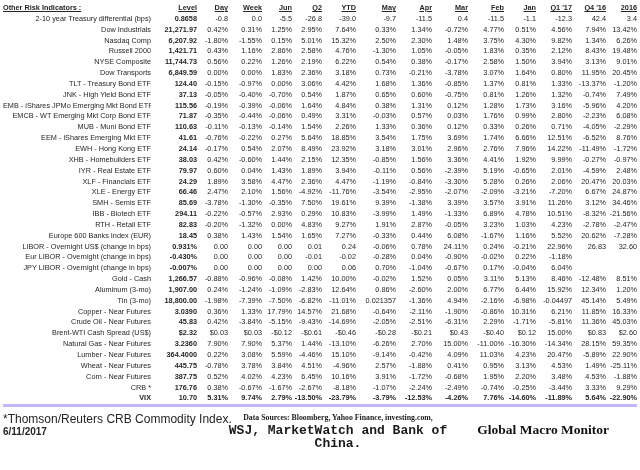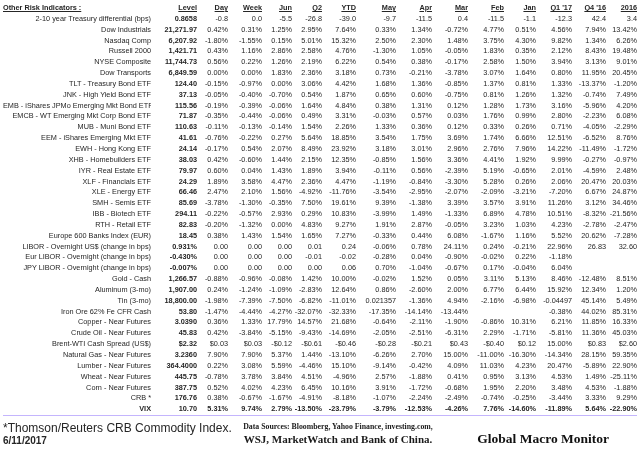--- a/index.html
+++ b/index.html
@@ -10,28 +10,28 @@
   td, th { font-size:7.3px; line-height:10.85px; height:10.85px; white-space:nowrap;
     overflow:hidden; padding:0; vertical-align:middle; }
   th { font-weight:bold;margin-left:17px; }
   .title-cell { text-align:left; text-decoration:underline; font-weight:bold; }
   .col-head { text-align:right; }
   .col-head span { text-decoration:underline; }
   td.label { text-align:right; }
   td.num { text-align:right; }
   td.level { font-weight:bold; }
   tr.bold-row td { font-weight:bold; }
-  tr.last-row td { border-bottom:1px solid #c4b5fd;margin-left:38px; }
+  tr.last-row td { border-bottom:3px solid #c4b5fd;margin-left:38px; }
   .footer { position:relative; width:634px; height:36px; margin-top:2px; }
   .footnote { position:absolute; left:0; top:3px; font-size:12px; }
   .date { position:absolute; left:0; top:17px; font-size:10px; font-weight:bold; }
   .sources { position:absolute; left:200px; top:2px; width:270px; text-align:center;
     font-family:"Liberation Serif", serif; font-weight:bold; font-size:7.8px;
     line-height:13px; color:#1a1a1a; }
-  .sources .l2 { font-family:Liberation Serif, serif; font-size:11px; }
+  .sources .l2 { font-family:Liberation Mono, monospace; font-size:13px; }
   .brand { position:absolute; right:28px; top:13px; font-family:"Liberation Serif", serif;
     font-weight:bold; font-size:13.5px; color:#111; }
 </style>
 </head>
 <body>
 
 <div class="sheet">
   <table>
     <colgroup>
       <col style="width:148px">
@@ -523,37 +523,20 @@
           <td class="num">0.021357</td>
           <td class="num">-1.36%</td>
           <td class="num">4.94%</td>
           <td class="num">-2.16%</td>
           <td class="num">-6.98%</td>
           <td class="num">-0.04497</td>
           <td class="num">45.14%</td>
           <td class="num">5.49%</td>
         </tr>
         <tr>
-          <td class="label">Iron Ore 62% Fe CFR Cash</td>
-          <td class="num level">53.80</td>
-          <td class="num">-1.47%</td>
-          <td class="num">-4.44%</td>
-          <td class="num">-4.27%</td>
-          <td class="num">-32.07%</td>
-          <td class="num">-32.33%</td>
-          <td class="num">-17.35%</td>
-          <td class="num">-14.14%</td>
-          <td class="num">-13.44%</td>
-          <td class="num"></td>
-          <td class="num"></td>
-          <td class="num">-0.38%</td>
-          <td class="num">44.02%</td>
-          <td class="num">85.31%</td>
-        </tr>
-        <tr>
           <td class="label">Copper - Near Futures</td>
           <td class="num level">3.0390</td>
           <td class="num">0.36%</td>
           <td class="num">1.33%</td>
           <td class="num">17.79%</td>
           <td class="num">14.57%</td>
           <td class="num">21.68%</td>
           <td class="num">-0.64%</td>
           <td class="num">-2.11%</td>
           <td class="num">-1.90%</td>
@@ -664,21 +647,21 @@
           <td class="num">3.48%</td>
           <td class="num">4.53%</td>
           <td class="num">-1.88%</td>
         </tr>
         <tr>
           <td class="label">CRB *</td>
           <td class="num level">176.76</td>
           <td class="num">0.38%</td>
           <td class="num">-0.67%</td>
           <td class="num">-1.67%</td>
-          <td class="num">-4.91%</td>
+          <td class="num">-2.67%</td>
           <td class="num">-8.18%</td>
           <td class="num">-1.07%</td>
           <td class="num">-2.24%</td>
           <td class="num">-2.49%</td>
           <td class="num">-0.74%</td>
           <td class="num">-0.25%</td>
           <td class="num">-3.44%</td>
           <td class="num">3.33%</td>
           <td class="num">9.29%</td>
         </tr>

